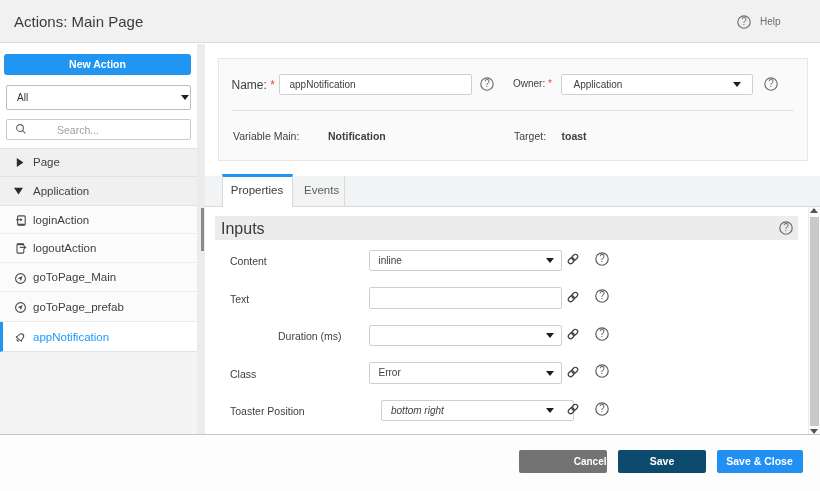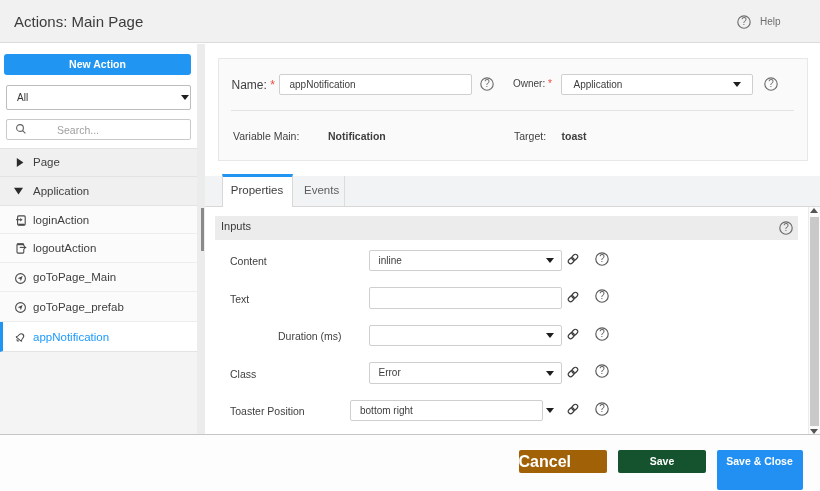--- a/index.html
+++ b/index.html
@@ -125,21 +125,21 @@
 
 <div class="abs" style="left:205px;top:175.5px;width:615px;height:31px;background:#f2f3f4;border-bottom:1px solid #d8d8d8;"></div>
 <div class="abs" style="left:344px;top:175.5px;width:1px;height:30px;background:#dcdcdc;"></div>
 <div class="abs" style="left:304px;top:184px;font-size:11.5px;color:#5d5d5d;">Events</div>
 <div class="abs" style="left:221.5px;top:174px;width:71px;height:32.5px;background:#fff;border:1px solid #d8d8d8;border-top:3px solid #2095f2;
      border-bottom:none;color:#3d3d3d;font-size:11.5px;line-height:27px;text-align:center;">Properties</div>
 
 <div class="abs" style="left:205px;top:206.5px;width:603px;height:227px;background:#fff;"></div>
 
 <div class="abs" style="left:215px;top:215.5px;width:583px;height:24.5px;background:#ececec;"></div>
-<div class="abs" style="left:221px;top:220px;font-size:11px;color:#3a3a3a;">Inputs</div>
+<div class="abs" style="left:221px;top:220px;font-size:16px;color:#3a3a3a;">Inputs</div>
 <svg class="q" style="left:779px;top:221px;" viewBox="0 0 14 14">
   <circle cx="7" cy="7" r="6.2" fill="none" stroke="#6a6a6a" stroke-width="1.15"></circle>
   <text x="7" y="10.2" font-size="10" fill="#6a6a6a" text-anchor="middle" font-family="Liberation Sans">?</text>
 </svg>
 
 <div class="lbl" style="left:230px;top:255px;">Content</div>
 <div class="fld" style="left:368.5px;top:249.5px;width:193px;">inline</div>
 <div class="caret" style="left:546px;top:258px;"></div>
 <svg class="abs" style="left:566.5px;top:253px;width:12px;height:12px;" viewBox="0 0 12 12">
   <g fill="none" stroke="#3a3a3a" stroke-width="1.15" transform="rotate(45 6 6)">
@@ -187,21 +187,21 @@
     <rect x="3.7" y="0.3" width="4.6" height="6.4" rx="2.3"></rect>
     <rect x="3.7" y="5.3" width="4.6" height="6.4" rx="2.3"></rect>
   </g>
 </svg>
 <svg class="q" style="left:594.5px;top:364px;" viewBox="0 0 14 14">
   <circle cx="7" cy="7" r="6.2" fill="none" stroke="#585858" stroke-width="1.15"></circle>
   <text x="7" y="10.2" font-size="10" fill="#585858" text-anchor="middle" font-family="Liberation Sans">?</text>
 </svg>
 
 <div class="lbl" style="left:230px;top:405px;">Toaster Position</div>
-<div class="fld" style="left:350px;top:399.5px;width:193px;">bottom right</div>
+<div class="fld" style="left:381px;top:399.5px;width:193px;font-style:italic;">bottom right</div>
 <div class="caret" style="left:546px;top:408px;"></div>
 <svg class="abs" style="left:566.5px;top:403px;width:12px;height:12px;" viewBox="0 0 12 12">
   <g fill="none" stroke="#3a3a3a" stroke-width="1.15" transform="rotate(45 6 6)">
     <rect x="3.7" y="0.3" width="4.6" height="6.4" rx="2.3"></rect>
     <rect x="3.7" y="5.3" width="4.6" height="6.4" rx="2.3"></rect>
   </g>
 </svg>
 <svg class="q" style="left:594.5px;top:401.5px;" viewBox="0 0 14 14">
   <circle cx="7" cy="7" r="6.2" fill="none" stroke="#585858" stroke-width="1.15"></circle>
   <text x="7" y="10.2" font-size="10" fill="#585858" text-anchor="middle" font-family="Liberation Sans">?</text>
@@ -210,18 +210,18 @@
 <div class="abs" style="left:808px;top:206.5px;width:12px;height:227px;background:#fbfbfb;border-left:1px solid #ececec;"></div>
 <svg class="abs" style="left:810px;top:208px;width:8px;height:6px;" viewBox="0 0 8 6">
     <path d="M0 5 L4 0 L8 5 Z" fill="#555"></path>
   </svg>
 <div class="abs" style="left:809.5px;top:217px;width:9px;height:209px;background:#c9c9c9;"></div>
 <svg class="abs" style="left:810px;top:428px;width:8px;height:6px;" viewBox="0 0 8 6">
     <path d="M0 1 L8 1 L4 6 Z" fill="#555"></path>
   </svg>
 
 <div class="abs" style="left:0;top:433.5px;width:820px;height:57.5px;background:#fdfdfd;border-top:1.5px solid #c6c6c6;"></div>
-<div class="abs" style="left:518.5px;top:450px;width:88px;height:23px;background:#a16207;border-radius:2px;color:#fff;
-     font-size:16px;font-weight:bold;text-align:left;line-height:23px;">Cancel</div>
-<div class="abs" style="left:618px;top:450px;width:88px;height:23px;background:#14532d;border-radius:2px;color:#fff;
+<div class="abs" style="left:518.5px;top:450px;width:88px;height:23px;background:#737373;border-radius:2px;color:#fff;
+     font-size:10px;font-weight:bold;text-align:right;line-height:23px;">Cancel</div>
+<div class="abs" style="left:618px;top:450px;width:88px;height:23px;background:#0c4a6e;border-radius:2px;color:#fff;
      font-size:10.5px;font-weight:bold;text-align:center;line-height:23px;">Save</div>
-<div class="abs" style="left:716.5px;top:450px;width:86px;height:40px;background:#2190f2;border-radius:2px;color:#fff;
+<div class="abs" style="left:716.5px;top:450px;width:86px;height:23px;background:#2190f2;border-radius:2px;color:#fff;
      font-size:10.5px;font-weight:bold;text-align:center;line-height:23px;">Save &amp; Close</div>
 
 </body></html>

